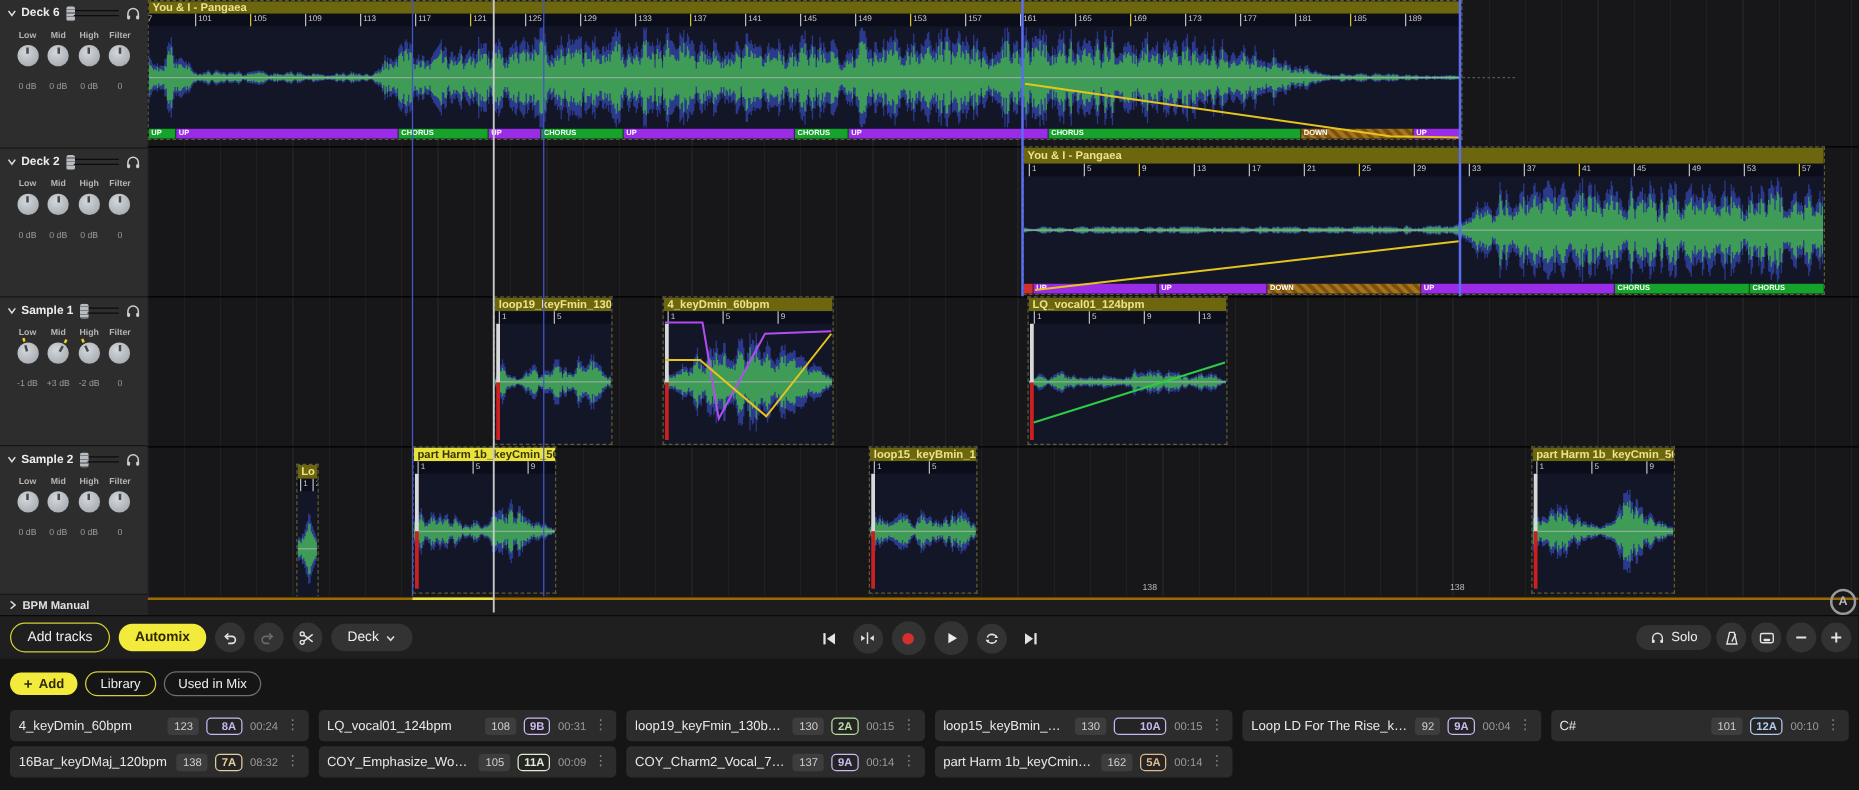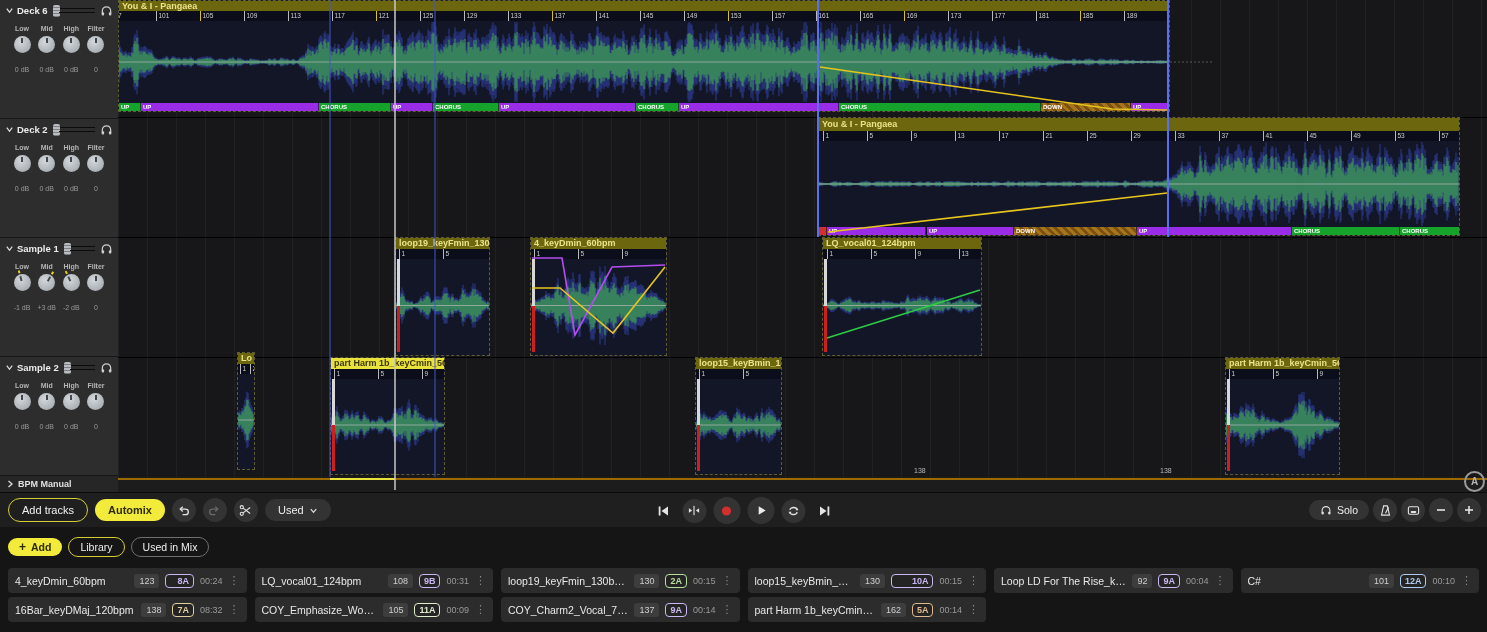--- a/index.html
+++ b/index.html
@@ -359,21 +359,21 @@
           <div class="clip-wave" style="top: 21px; height: 93px;">
             <svg width="158" height="93">
     <path d="M0 45.3V47.7M1 44.8V48.2M2 44.6V48.4M3 44.1V48.9M4 43.7V49.3M5 43.4V49.6M6 42.8V50.2M7 41.3V51.7M8 39.9V53.1M9 39.8V53.2M10 40.2V52.8M11 40.6V52.4M12 41.4V51.6M13 42.4V50.6M14 43.4V49.6M15 44.6V48.4M16 44.7V48.3M17 43.7V49.3M18 42.2V50.8M19 42.3V50.7M20 40.9V52.1M21 40.3V52.7M22 40.2V52.8M23 38.6V54.4M24 39.4V53.6M25 38.8V54.2M26 37.6V55.4M27 37.8V55.2M28 38.6V54.4M29 41.3V51.7M30 41.1V51.9M31 42.6V50.4M32 41.4V51.6M33 42.7V50.3M34 42.5V50.5M35 41.5V51.5M36 40.6V52.4M37 41.6V51.4M38 43.0V50.0M39 43.5V49.5M40 43.9V49.1M41 42.7V50.3M42 42.7V50.3M43 43.1V49.9M44 43.3V49.7M45 43.4V49.6M46 43.3V49.7M47 43.6V49.4M48 42.9V50.1M49 42.0V51.0M50 42.9V50.1M51 41.9V51.1M52 43.4V49.6M53 43.1V49.9M54 43.9V49.1M55 43.1V49.9M56 43.0V50.0M57 43.3V49.7M58 43.4V49.6M59 42.1V50.9M60 40.5V52.5M61 41.3V51.7M62 41.6V51.4M63 42.0V51.0M64 42.4V50.6M65 42.2V50.8M66 42.2V50.8M67 43.2V49.8M68 42.6V50.4M69 42.6V50.4M70 43.3V49.7M71 43.7V49.3M72 43.4V49.6M73 43.9V49.1M74 43.5V49.5M75 44.1V48.9M76 44.1V48.9M77 43.5V49.5M78 42.0V51.0M79 42.7V50.3M80 42.3V50.7M81 43.4V49.6M82 42.0V51.0M83 40.0V53.0M84 36.7V56.3M85 35.7V57.3M86 38.4V54.6M87 40.0V53.0M88 40.0V53.0M89 39.4V53.6M90 38.5V54.5M91 39.3V53.7M92 39.4V53.6M93 40.6V52.4M94 39.8V53.2M95 37.4V55.6M96 38.6V54.4M97 36.3V56.7M98 37.6V55.4M99 39.1V53.9M100 38.0V55.0M101 38.3V54.7M102 39.2V53.8M103 36.9V56.1M104 36.9V56.1M105 38.4V54.6M106 39.4V53.6M107 40.9V52.1M108 42.8V50.2M109 40.8V52.2M110 39.6V53.4M111 39.4V53.6M112 36.9V56.1M113 38.5V54.5M114 38.8V54.2M115 38.7V54.3M116 39.4V53.6M117 38.3V54.7M118 40.0V53.0M119 38.9V54.1M120 38.3V54.7M121 40.4V52.6M122 42.1V50.9M123 43.3V49.7M124 41.5V51.5M125 41.0V52.0M126 41.2V51.8M127 42.1V50.9M128 43.6V49.4M129 44.1V48.9M130 43.0V50.0M131 42.9V50.1M132 42.7V50.3M133 42.0V51.0M134 41.2V51.8M135 42.3V50.7M136 39.7V53.3M137 40.1V52.9M138 38.6V54.4M139 39.9V53.1M140 41.7V51.3M141 42.3V50.7M142 41.1V51.9M143 41.3V51.7M144 39.6V53.4M145 40.1V52.9M146 38.5V54.5M147 40.3V52.7M148 40.9V52.1M149 39.9V53.1M150 40.6V52.4M151 42.8V50.2M152 43.2V49.8M153 43.3V49.7M154 44.3V48.7M155 44.8V48.2M156 45.2V47.8M157 45.0V48.0" stroke="#2c3a8e" stroke-width="1" fill="none"></path>
     <path d="M0 45.8V47.2M1 45.5V47.5M2 45.3V47.7M3 44.7V48.3M4 44.5V48.5M5 44.3V48.7M6 43.8V49.2M7 42.8V50.2M8 42.1V50.9M9 42.2V50.8M10 42.5V50.5M11 42.7V50.3M12 43.4V49.6M13 43.8V49.2M14 44.4V48.6M15 45.3V47.7M16 45.5V47.5M17 44.8V48.2M18 43.6V49.4M19 44.2V48.8M20 43.0V50.0M21 42.8V50.2M22 42.7V50.3M23 40.7V52.3M24 41.4V51.6M25 41.3V51.7M26 39.9V53.1M27 40.2V52.8M28 40.6V52.4M29 43.4V49.6M30 42.9V50.1M31 44.3V48.7M32 42.8V50.2M33 44.2V48.8M34 44.1V48.9M35 42.9V50.1M36 42.5V50.5M37 43.3V49.7M38 44.4V48.6M39 44.2V48.8M40 45.0V48.0M41 43.8V49.2M42 43.9V49.1M43 44.4V48.6M44 44.6V48.4M45 44.7V48.3M46 44.5V48.5M47 44.8V48.2M48 44.0V49.0M49 43.1V49.9M50 44.4V48.6M51 43.5V49.5M52 44.8V48.2M53 44.2V48.8M54 44.9V48.1M55 44.0V49.0M56 43.9V49.1M57 44.4V48.6M58 44.8V48.2M59 43.8V49.2M60 42.4V50.6M61 43.3V49.7M62 43.6V49.4M63 43.9V49.1M64 44.1V48.9M65 43.7V49.3M66 43.3V49.7M67 44.5V48.5M68 43.8V49.2M69 43.7V49.3M70 44.4V48.6M71 44.8V48.2M72 44.3V48.7M73 44.8V48.2M74 44.3V48.7M75 45.1V47.9M76 45.1V47.9M77 44.6V48.4M78 43.3V49.7M79 44.1V48.9M80 43.6V49.4M81 44.8V48.2M82 43.9V49.1M83 42.6V50.4M84 39.7V53.3M85 38.4V54.6M86 41.3V51.7M87 42.6V50.4M88 42.9V50.1M89 42.5V50.5M90 41.8V51.2M91 42.1V50.9M92 41.4V51.6M93 42.1V50.9M94 42.0V51.0M95 40.0V53.0M96 42.0V51.0M97 39.2V53.8M98 40.6V52.4M99 42.1V50.9M100 41.0V52.0M101 41.3V51.7M102 42.3V50.7M103 39.7V53.3M104 39.6V53.4M105 41.3V51.7M106 41.8V51.2M107 42.8V50.2M108 44.2V48.8M109 42.6V50.4M110 41.8V51.2M111 42.2V50.8M112 39.3V53.7M113 41.5V51.5M114 41.9V51.1M115 41.6V51.4M116 42.1V50.9M117 40.7V52.3M118 42.7V50.3M119 41.4V51.6M120 40.6V52.4M121 42.5V50.5M122 43.9V49.1M123 44.7V48.3M124 42.8V50.2M125 42.4V50.6M126 43.0V50.0M127 43.6V49.4M128 44.9V48.1M129 45.1V47.9M130 43.9V49.1M131 43.9V49.1M132 43.9V49.1M133 43.3V49.7M134 42.6V50.4M135 44.2V48.8M136 41.4V51.6M137 42.3V50.7M138 40.7V52.3M139 41.7V51.3M140 43.3V49.7M141 43.6V49.4M142 42.8V50.2M143 43.6V49.4M144 42.3V50.7M145 42.8V50.2M146 41.0V52.0M147 42.9V50.1M148 43.3V49.7M149 41.9V51.1M150 42.3V50.7M151 44.4V48.6M152 44.5V48.5M153 44.3V48.7M154 45.2V47.8M155 45.5V47.5M156 45.8V47.2M157 45.5V47.5" stroke="#3e9c57" stroke-width="1" fill="none"></path>
     <line x1="0" y1="46.5" x2="158" y2="46.5" stroke="#9fb0a6" stroke-width="1" opacity="0.85"></line>
             </svg>
           </div>
           <div class="lb top" style="left: 1px; top: 21px; height: 46.5px;"></div>
           <div class="lb bot" style="left: 1px; top: 67.5px; height: 46.5px;"></div>
         </div>
-        <div class="clip" style="left: 237px; top: 352px; width: 18px; height: 118px;">
+        <div class="clip" style="left: 237px; top: 371px; width: 18px; height: 118px;">
           <div class="clip-title" style="height: 11px; line-height: 11px;">Lo</div>
           <div class="clip-ruler">
             <div class="tick" style="left: 2px;">
               <span>1</span>
             </div>
             <div class="tick" style="left: 12px;">
               <span>2</span>
             </div>
           </div>
           <div class="clip-wave" style="top: 21px; height: 92px;">
@@ -692,21 +692,21 @@
       </button>
       <button class="cbtn">
         <svg width="13" height="13" viewBox="0 0 14 14">
             <circle cx="3" cy="3.4" r="1.7" fill="none" stroke="currentColor" stroke-width="1.2"></circle>
             <circle cx="3" cy="10.6" r="1.7" fill="none" stroke="currentColor" stroke-width="1.2"></circle>
             <line x1="4.4" y1="4.4" x2="12" y2="10.2" stroke="currentColor" stroke-width="1.2"></line>
             <line x1="4.4" y1="9.6" x2="12" y2="3.8" stroke="currentColor" stroke-width="1.2"></line>
           </svg>
       </button>
       <button class="pill">
-        <span>Used</span>
+        <span>Deck</span>
         <svg width="9" height="9" viewBox="0 0 10 10">
             <polyline points="2,3.5 5,7 8,3.5" fill="none" stroke="#ddd" stroke-width="1.4"></polyline>
           </svg>
       </button>
     </div>
     <div class="tb-center">
       <button class="cbtn flat">
         <svg width="14" height="14" viewBox="0 0 14 14">
             <rect x="2.2" y="2.5" width="1.8" height="9" fill="currentColor"></rect>
             <polygon points="11.5,2.5 5,7 11.5,11.5" fill="currentColor"></polygon>

